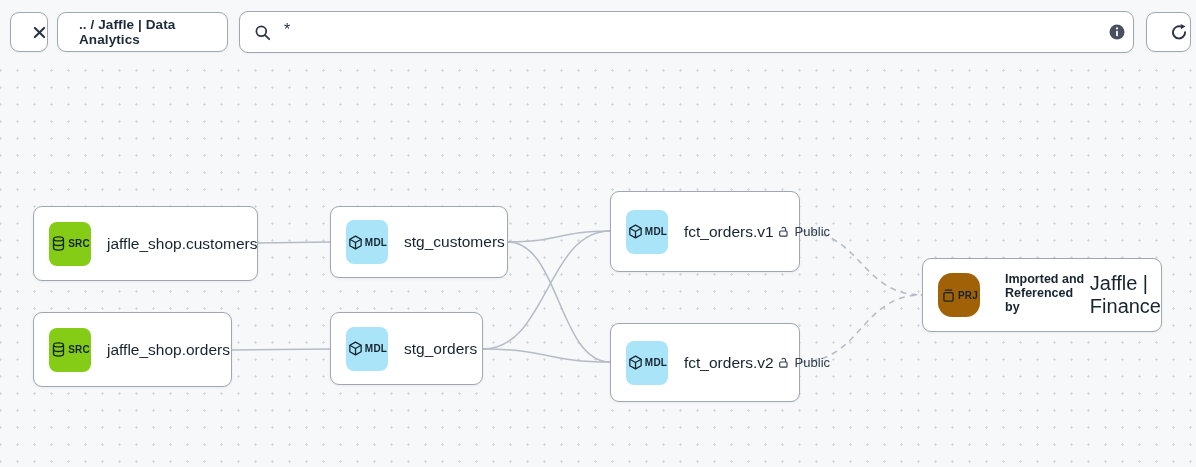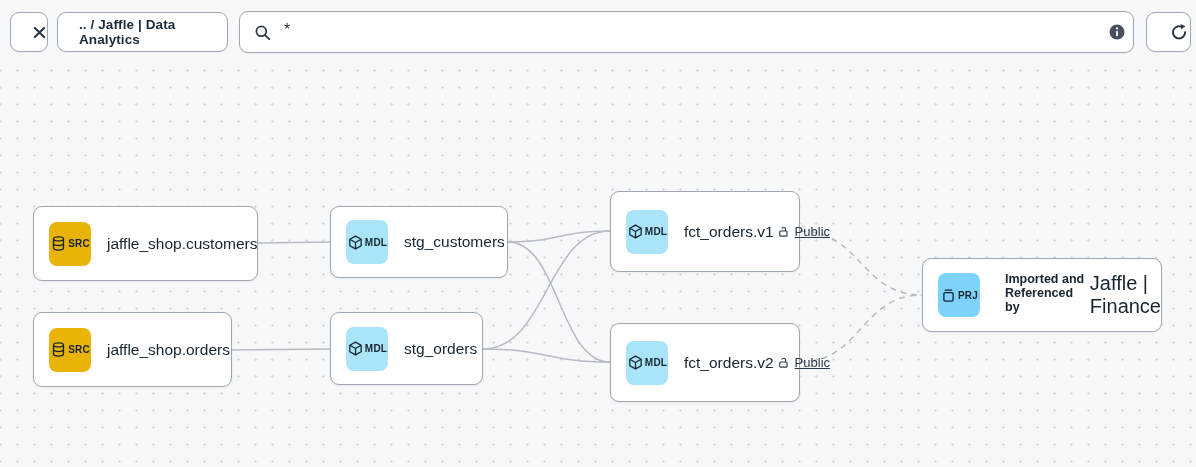--- a/index.html
+++ b/index.html
@@ -58,26 +58,26 @@
   .n3 { left:330px; top:206px; width:178px; height:72px; }
   .n4 { left:330px; top:312px; width:153px; height:73px; }
   .n5 { left:610px; top:191px; width:190px; height:81px; }
   .n6 { left:610px; top:323px; width:190px; height:79px; }
   .n7 { left:922px; top:258px; width:240px; height:74px; gap:17px; }
   .badge {
     width:42px; height:44px; border-radius:8px; flex:0 0 auto;
     display:flex; flex-direction:row; align-items:center; justify-content:center; gap:1px;
   }
   .badge .blabel { font-size:10px; font-weight:700; color:#16242f; letter-spacing:.2px; }
-  .badge-src { background:#eab308; }
+  .badge-src { background:#84cc16; }
   .badge-mdl { background:#a9e4f9; }
-  .badge-prj { background:#7dd3fc; }
+  .badge-prj { background:#a16207;border-radius:14px; }
   .ntitle { font-size:15.5px; color:#16242f; }
   .ncol { display:flex; flex-direction:row; gap:3px; }
-  .access { display:flex; align-items:center; gap:5px; font-size:13px; color:#2b3b4b;text-decoration:underline; }
+  .access { display:flex; align-items:center; gap:5px; font-size:13px; color:#2b3b4b; }
   .subtitle { font-size:12.5px; font-weight:700; color:#16242f;margin-left:8px; }
   .ptitle { font-size:20px; color:#16242f; }
 </style>
 </head>
 <body>
 
 <div class="canvas"></div>
 
 <svg class="edges" viewBox="0 0 1196 467">
   <path class="edge" d="M258 243 L330 242"></path>

